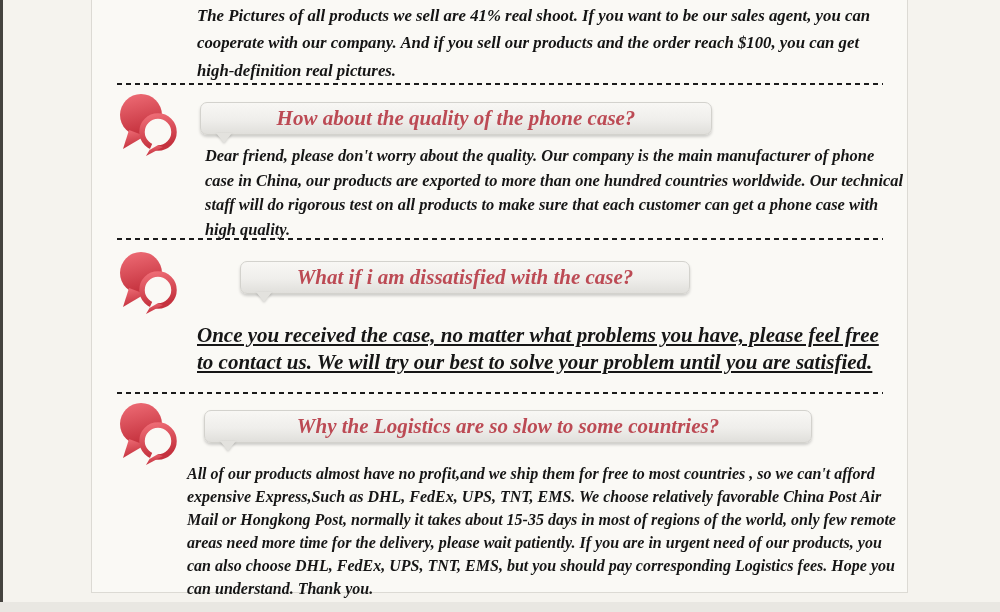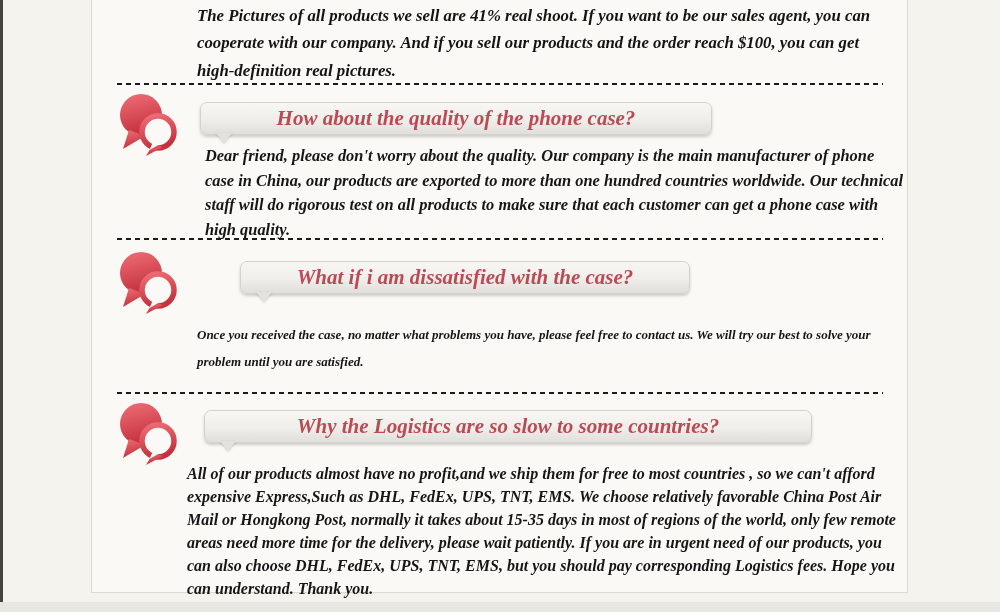--- a/index.html
+++ b/index.html
@@ -48,21 +48,21 @@
     filter:drop-shadow(0 1px 1px rgba(0,0,0,0.18));
   }
   .qb-1 { left:200px; top:102px; width:512px; }
   .qb-2 { left:200px; top:261px; width:450px;margin-left:40px; }
   .qb-3 { left:204px; top:410px; width:608px; }
   .answer {
     position:absolute; margin:0;
     font-weight:bold; font-style:italic; color:#161616;
   }
   .a1 { left:197px; top:144px; width:702px; font-size:16.4px; line-height:24.7px;margin-left:8px; }
-  .a2 { left:197px; top:322px; width:700px; font-size:13px; line-height:26.5px; }
+  .a2 { left:197px; top:322px; width:700px; font-size:21px; line-height:26.5px;text-decoration:underline; }
   .a3 { left:187px; top:462px; width:714px; font-size:16px; line-height:23px; }
   .defs-holder { position:absolute; width:0; height:0; overflow:hidden; }
 </style>
 </head>
 <body>
 
 <div class="page">
 
   <svg class="defs-holder" aria-hidden="true">
     <defs>

